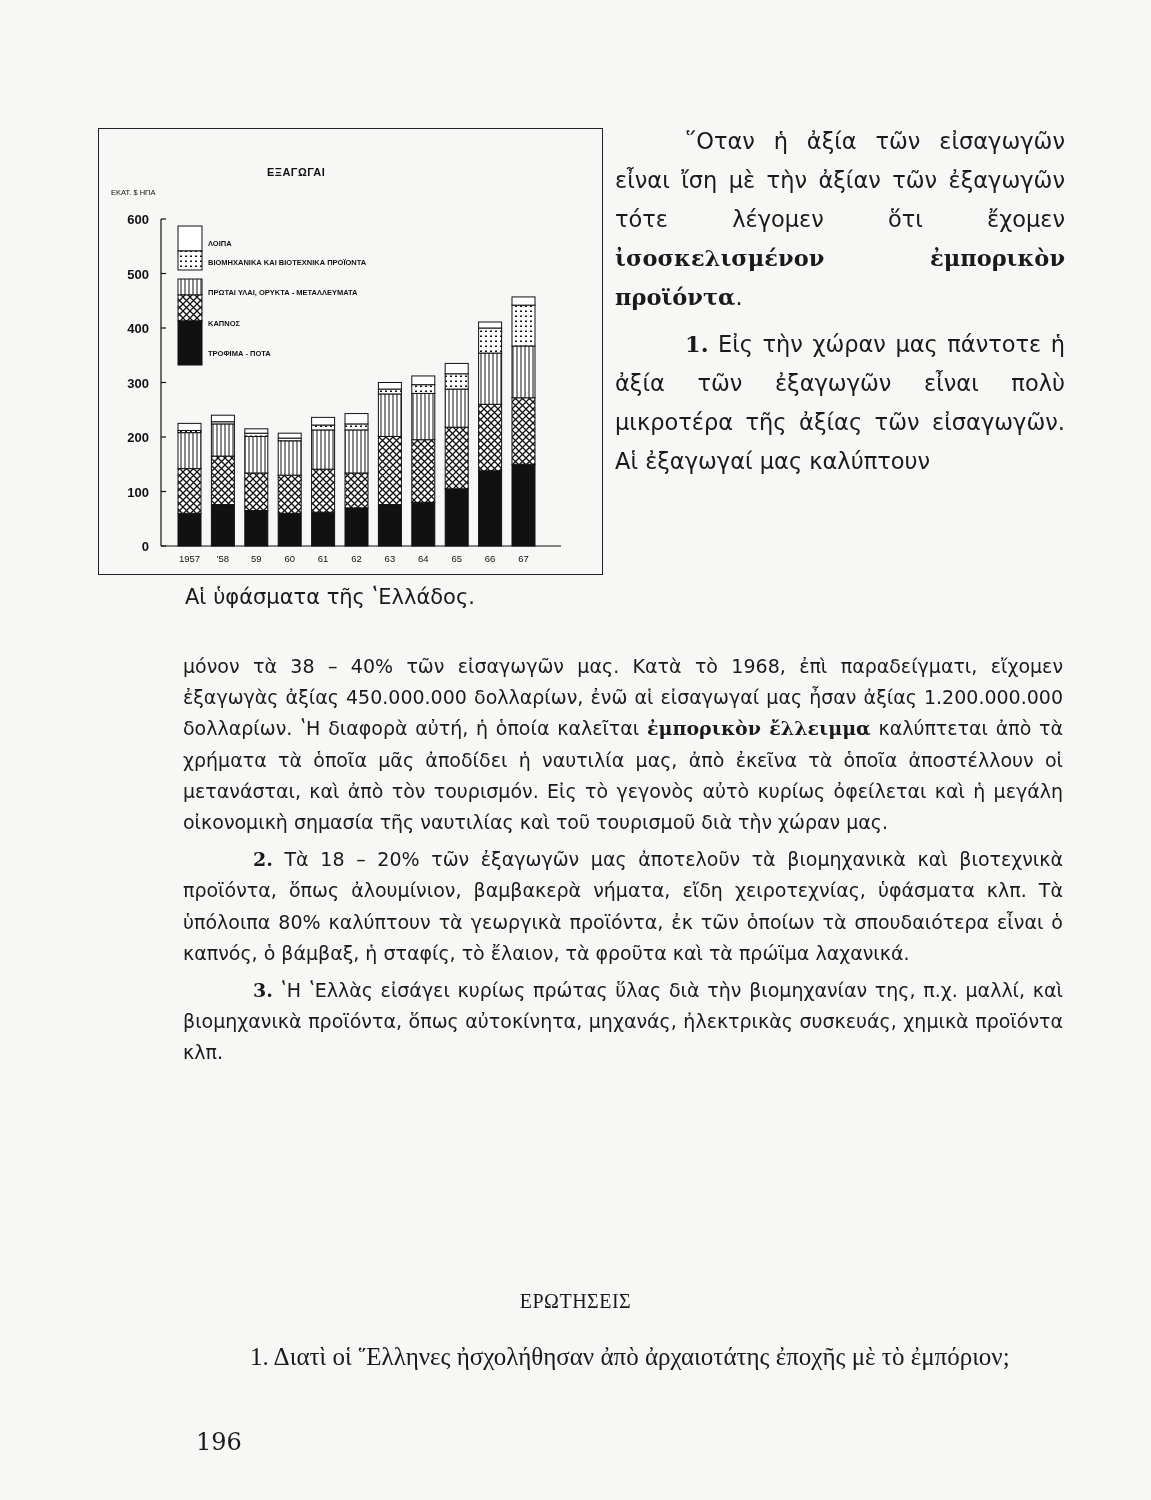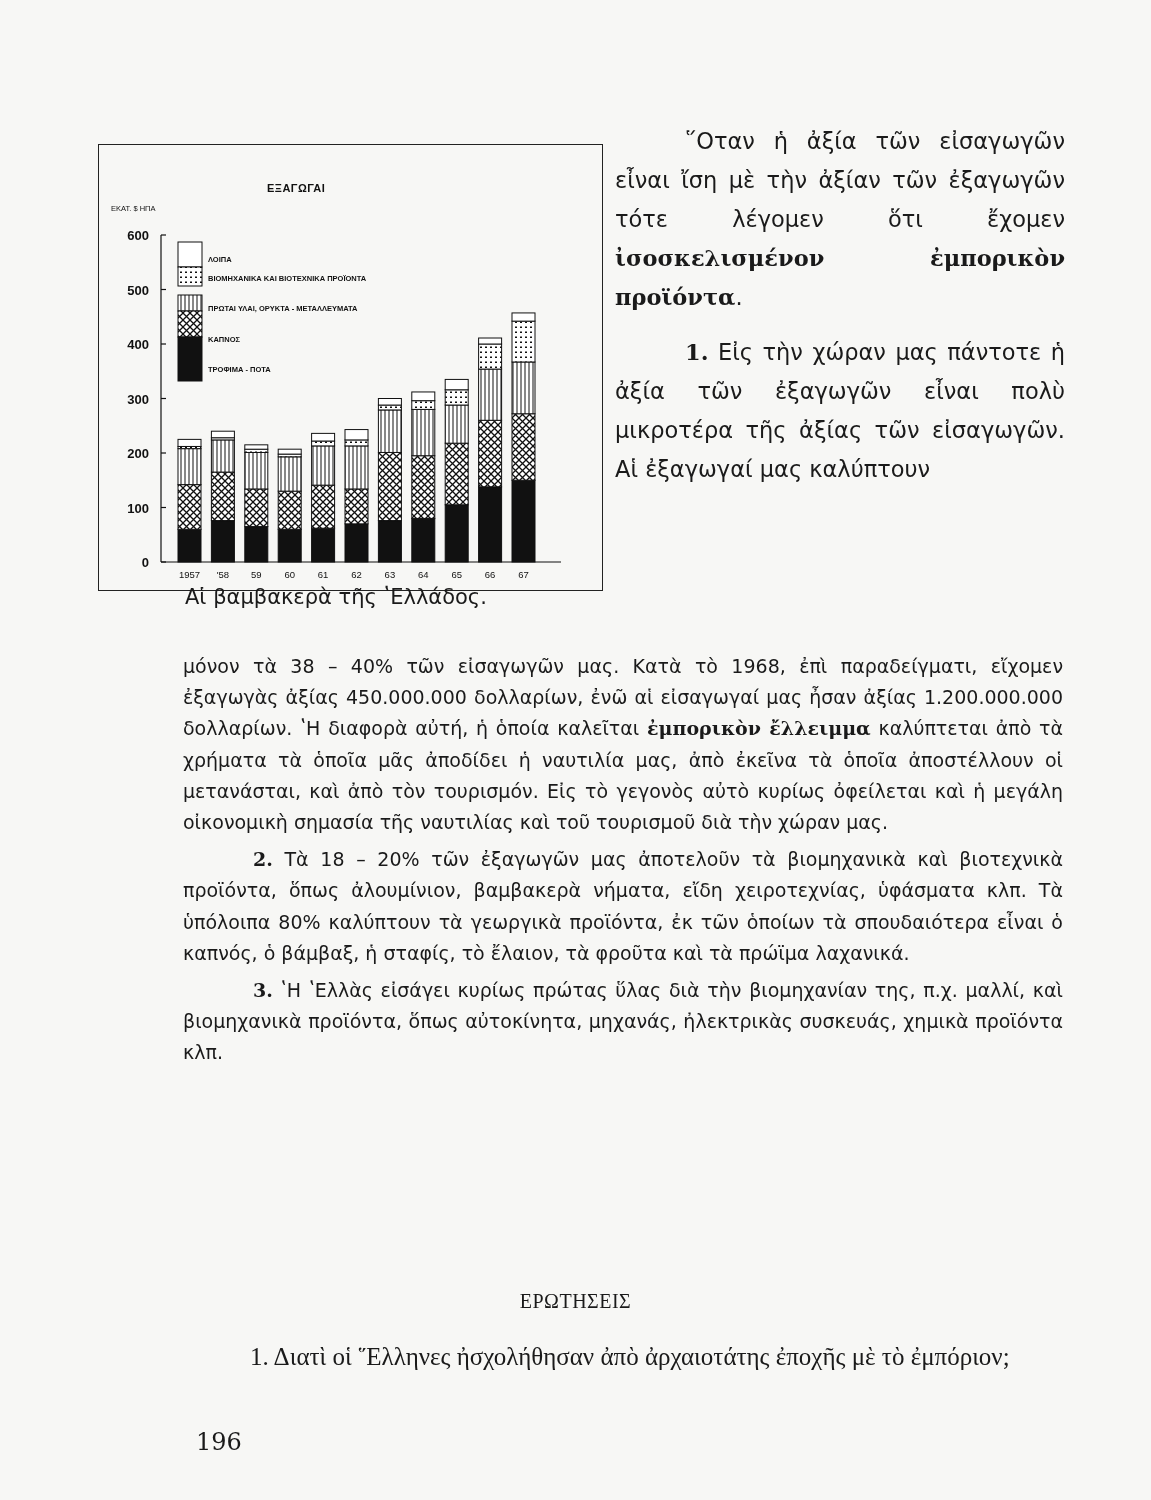--- a/index.html
+++ b/index.html
@@ -2,21 +2,21 @@
 <html><head>
 <meta charset="utf-8">
 <style>
   html, body { margin: 0; padding: 0; }
   body {
     width: 1151px; height: 1500px; position: relative; overflow: hidden;
     background: #f7f7f5; color: #1a1a1a;
     font-family: "DejaVu Sans", sans-serif;
   }
   #chart-frame {
-    position: absolute; left: 98px; top: 144px; width: 505px; height: 447px;
+    position: absolute; left: 98px; top: 128px; width: 505px; height: 447px;
     border: 1.5px solid #222; border-bottom: 1.5px solid #222; box-sizing: border-box;
   }
   #chart-svg { position: absolute; left: 0; top: 0; width: 505px; height: 447px; }
   .caption {
     position: absolute; left: 185px; top: 585px; font-size: 21px;
     font-family: "DejaVu Sans", sans-serif;
   }
   .col-right {
     position: absolute; left: 615px; top: 122px; width: 450px;
     font-size: 22.5px; line-height: 39px;
@@ -193,25 +193,25 @@
         <text x="257.5" y="433" text-anchor="middle" class="x-label">62</text>
         <text x="290.9" y="433" text-anchor="middle" class="x-label">63</text>
         <text x="324.29999999999995" y="433" text-anchor="middle" class="x-label">64</text>
         <text x="357.7" y="433" text-anchor="middle" class="x-label">65</text>
         <text x="391.09999999999997" y="433" text-anchor="middle" class="x-label">66</text>
         <text x="424.5" y="433" text-anchor="middle" class="x-label">67</text>
       </g>
   </svg>
 </div>
 
-<div class="caption">Αἱ βαμβακερὰ τῆς ʽΕλλάδος.</div>
+<div class="caption">Αἱ ὑφάσματα τῆς ʽΕλλάδος.</div>
 
 <div class="col-right">
   <p class="indent"><span>῞Οταν ἡ ἀξία τῶν εἰσαγωγῶν εἶναι ἴση μὲ τὴν ἀξίαν τῶν ἐξαγωγῶν τότε λέγομεν ὅτι ἔχομεν </span><span class="bold-serif">ἰσοσκελισμένον ἐμπορικὸν προϊόντα</span><span>.</span></p>
-  <p class="indent" style="margin-top:16px"><span class="num">1.</span><span> Εἰς τὴν χώραν μας πάντοτε ἡ ἀξία τῶν ἐξαγωγῶν εἶναι πολὺ μικροτέρα τῆς ἀξίας τῶν εἰσαγωγῶν. Αἱ ἐξαγωγαί μας καλύπτουν</span></p>
+  <p class="indent" style="margin-top:8px"><span class="num">1.</span><span> Εἰς τὴν χώραν μας πάντοτε ἡ ἀξία τῶν ἐξαγωγῶν εἶναι πολὺ μικροτέρα τῆς ἀξίας τῶν εἰσαγωγῶν. Αἱ ἐξαγωγαί μας καλύπτουν</span></p>
 </div>
 
 <div class="full-text">
   <p><span>μόνον τὰ 38 – 40% τῶν εἰσαγωγῶν μας. Κατὰ τὸ 1968, ἐπὶ παραδείγματι, εἴχομεν ἐξαγωγὰς ἀξίας 450.000.000 δολλαρίων, ἐνῶ αἱ εἰσαγωγαί μας ἦσαν ἀξίας 1.200.000.000 δολλαρίων. ʽΗ διαφορὰ αὐτή, ἡ ὁποία καλεῖται </span><span class="bold-serif">ἐμπορικὸν ἔλλειμμα</span><span> καλύπτεται ἀπὸ τὰ χρήματα τὰ ὁποῖα μᾶς ἀποδίδει ἡ ναυτιλία μας, ἀπὸ ἐκεῖνα τὰ ὁποῖα ἀποστέλλουν οἱ μετανάσται, καὶ ἀπὸ τὸν τουρισμόν. Εἰς τὸ γεγονὸς αὐτὸ κυρίως ὀφείλεται καὶ ἡ μεγάλη οἰκονομικὴ σημασία τῆς ναυτιλίας καὶ τοῦ τουρισμοῦ διὰ τὴν χώραν μας.</span></p>
   <p class="par"><span class="num">2.</span><span> Τὰ 18 – 20% τῶν ἐξαγωγῶν μας ἀποτελοῦν τὰ βιομηχανικὰ καὶ βιοτεχνικὰ προϊόντα, ὅπως ἀλουμίνιον, βαμβακερὰ νήματα, εἴδη χειροτεχνίας, ὑφάσματα κλπ. Τὰ ὑπόλοιπα 80% καλύπτουν τὰ γεωργικὰ προϊόντα, ἐκ τῶν ὁποίων τὰ σπουδαιότερα εἶναι ὁ καπνός, ὁ βάμβαξ, ἡ σταφίς, τὸ ἔλαιον, τὰ φροῦτα καὶ τὰ πρώϊμα λαχανικά.</span></p>
   <p class="par"><span class="num">3.</span><span> ʽΗ ʽΕλλὰς εἰσάγει κυρίως πρώτας ὕλας διὰ τὴν βιομηχανίαν της, π.χ. μαλλί, καὶ βιομηχανικὰ προϊόντα, ὅπως αὐτοκίνητα, μηχανάς, ἠλεκτρικὰς συσκευάς, χημικὰ προϊόντα κλπ.</span></p>
 </div>
 
 <div class="questions-title">ΕΡΩΤΗΣΕΙΣ</div>
 <div class="questions">

